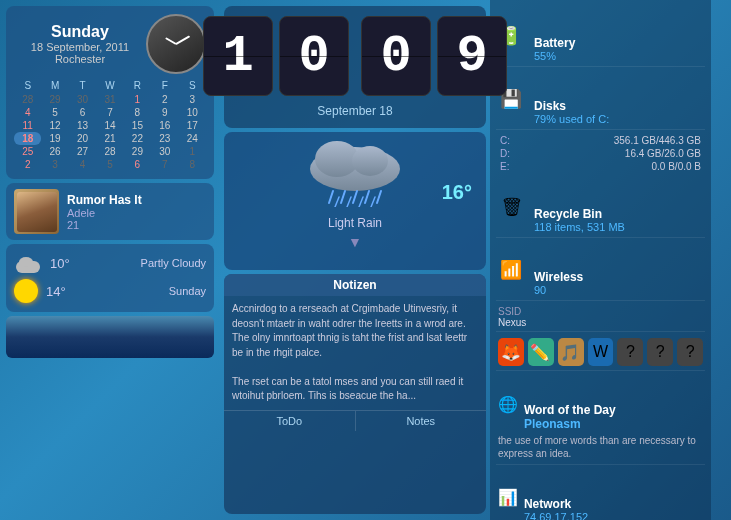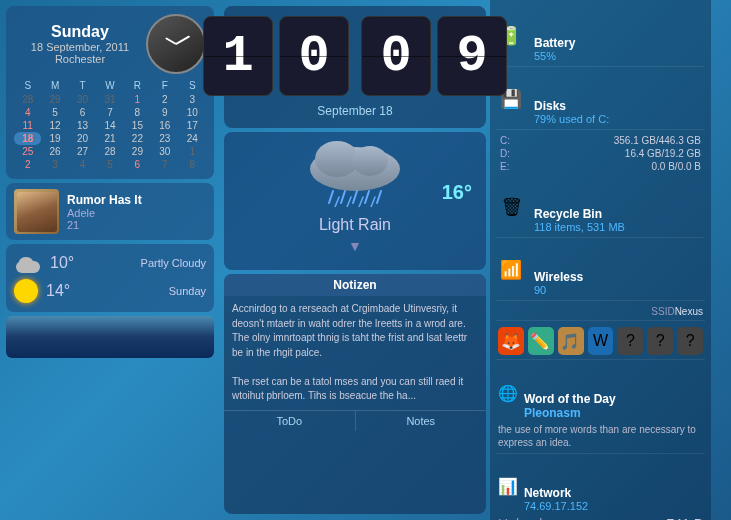--- a/index.html
+++ b/index.html
@@ -197,21 +197,21 @@
     }
     .weather-sun-icon {
       width: 24px;
       height: 24px;
       background: #ffd700;
       border-radius: 50%;
       flex-shrink: 0;
       box-shadow: 0 0 6px #ffa500;
     }
     .weather-temp {
-      font-size: 16px;
+      font-size: 13px;
       color: #cce;
       flex: 1;
     }
     .weather-desc {
       font-size: 11px;
       color: #cce;
       margin-left: auto;
     }
 
     
@@ -312,21 +312,21 @@
       position: absolute;
       bottom: 8px;
       right: 14px;
       font-size: 20px;
       color: #7ef;
       font-weight: bold;
     }
     .weather-big-label {
       text-align: center;
       color: #cce;
-      font-size: 16px;
+      font-size: 12px;
       padding: 4px 0;
     }
     .weather-big-arrow {
       text-align: center;
       color: #88b;
       font-size: 14px;
     }
 
     
     .notizen-widget {
@@ -454,23 +454,24 @@
       margin-top: 3px;
       line-height: 1.3;
     }
 
     .wireless-section {
       padding: 3px 2px;
       border-bottom: 1px solid rgba(255,255,255,0.08);
     }
     .wireless-ssid-row {
       display: flex;
-      justify-content: flex-end;
+      justify-content: center;
       font-size: 10px;
       color: #99b;
+      flex-direction: column;
     }
     .ssid-value { color: #dde; font-size: 10px; }
 
     .network-section {
       padding: 4px 2px;
     }
     .network-header {
       display: flex;
       align-items: center;
       gap: 6px;
@@ -691,21 +692,21 @@
       <div class="sys-value">79% used of C:</div>
     </div>
   </div>
   <div class="disk-detail" id="disk-detail-rows">
       <div class="disk-row">
         <span class="disk-letter">C:</span>
         <span class="disk-size">356.1 GB/446.3 GB</span>
       </div>
       <div class="disk-row">
         <span class="disk-letter">D:</span>
-        <span class="disk-size">16.4 GB/19.2 GB</span>
+        <span class="disk-size">16.4 GB/26.0 GB</span>
       </div>
       <div class="disk-row">
         <span class="disk-letter">E:</span>
         <span class="disk-size">0.0 B/0.0 B</span>
       </div>
     </div>
 
   <div class="sys-row">
     <div class="sys-icon">🗑</div>
     <div class="sys-info">

